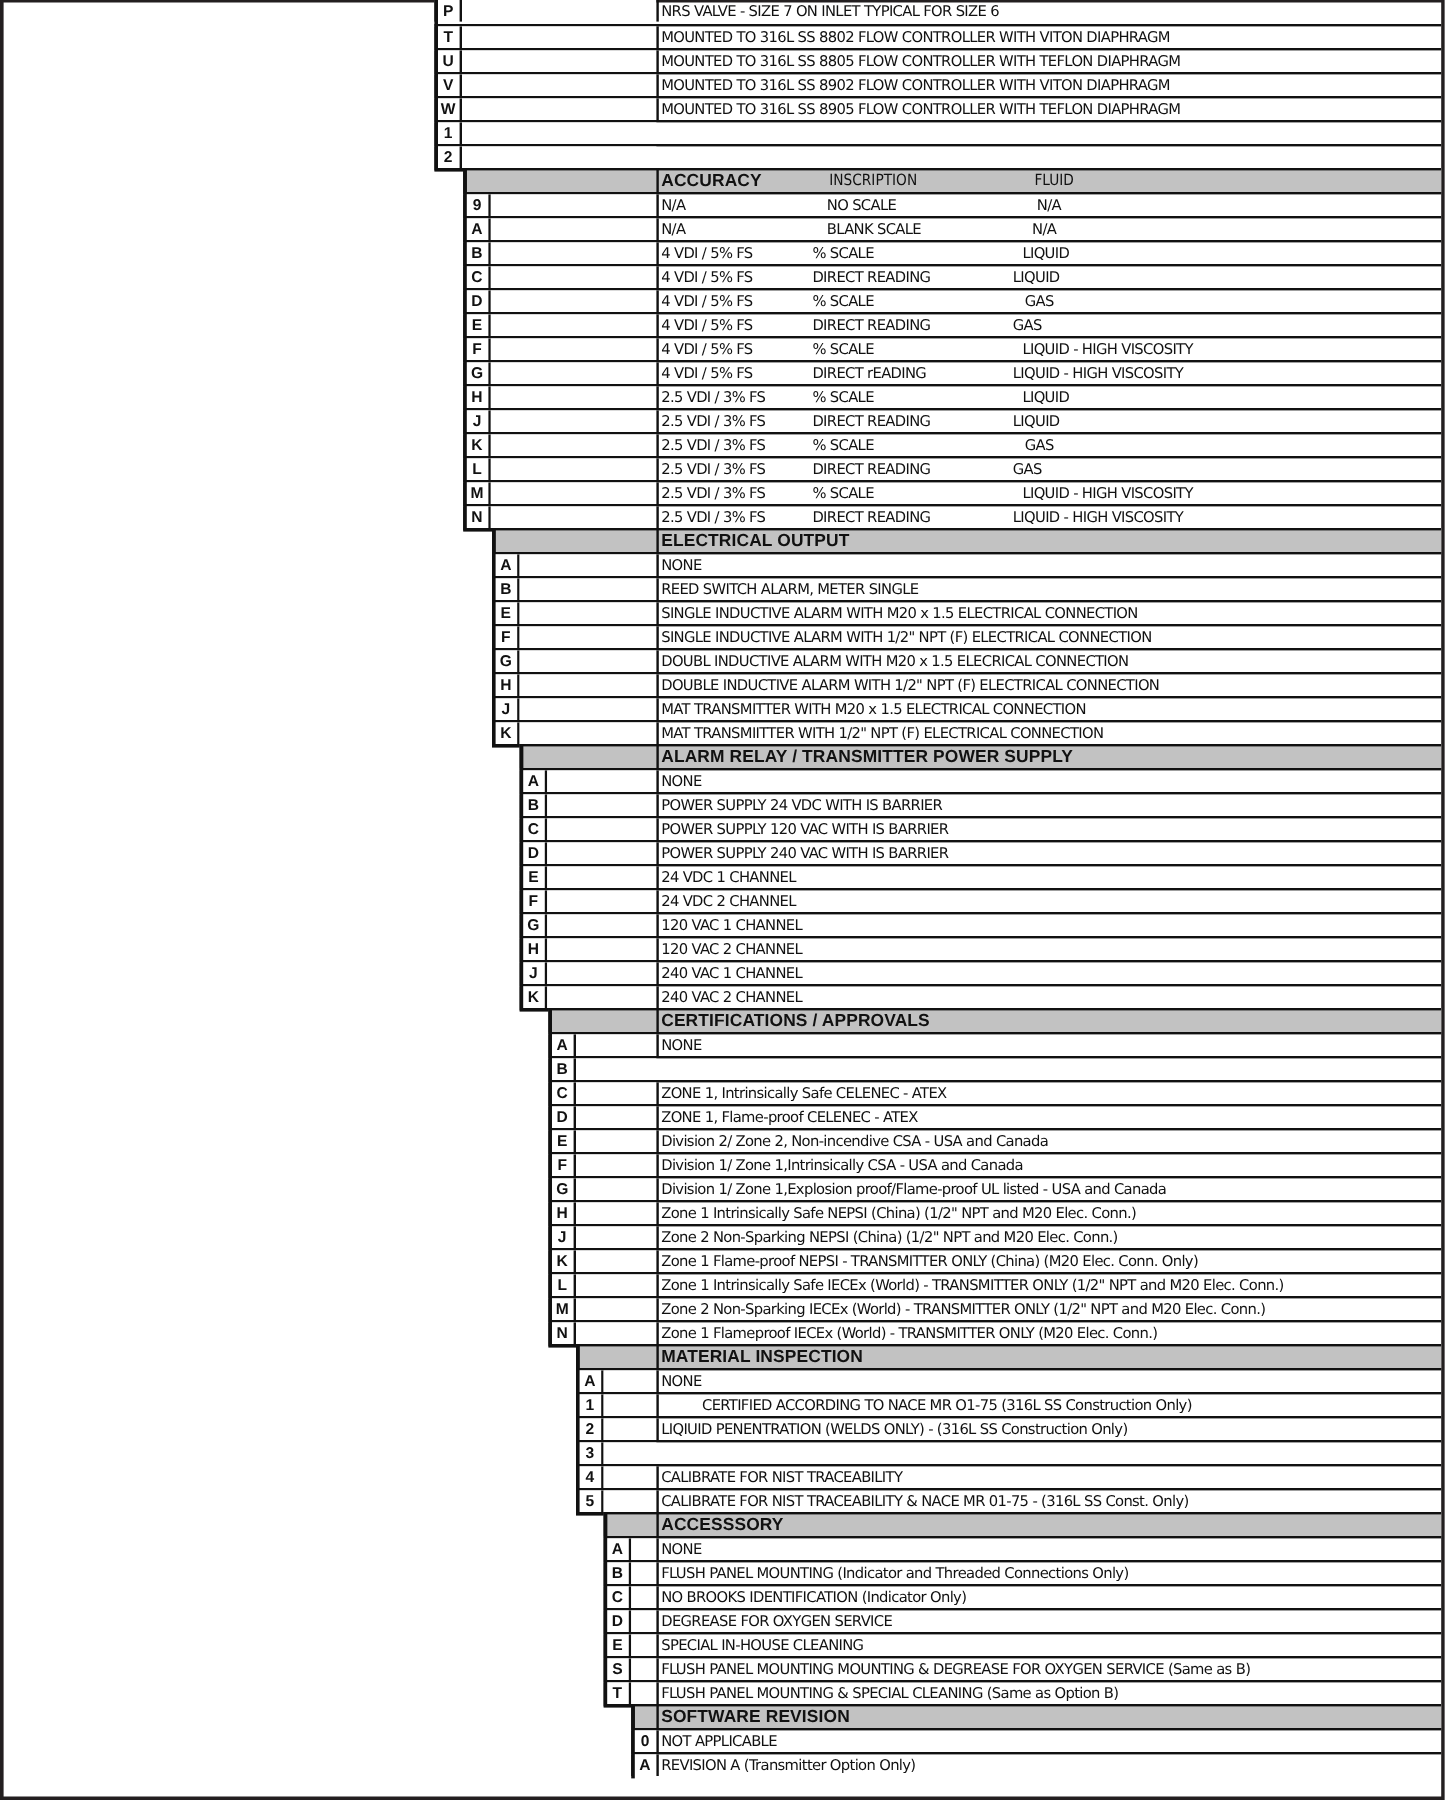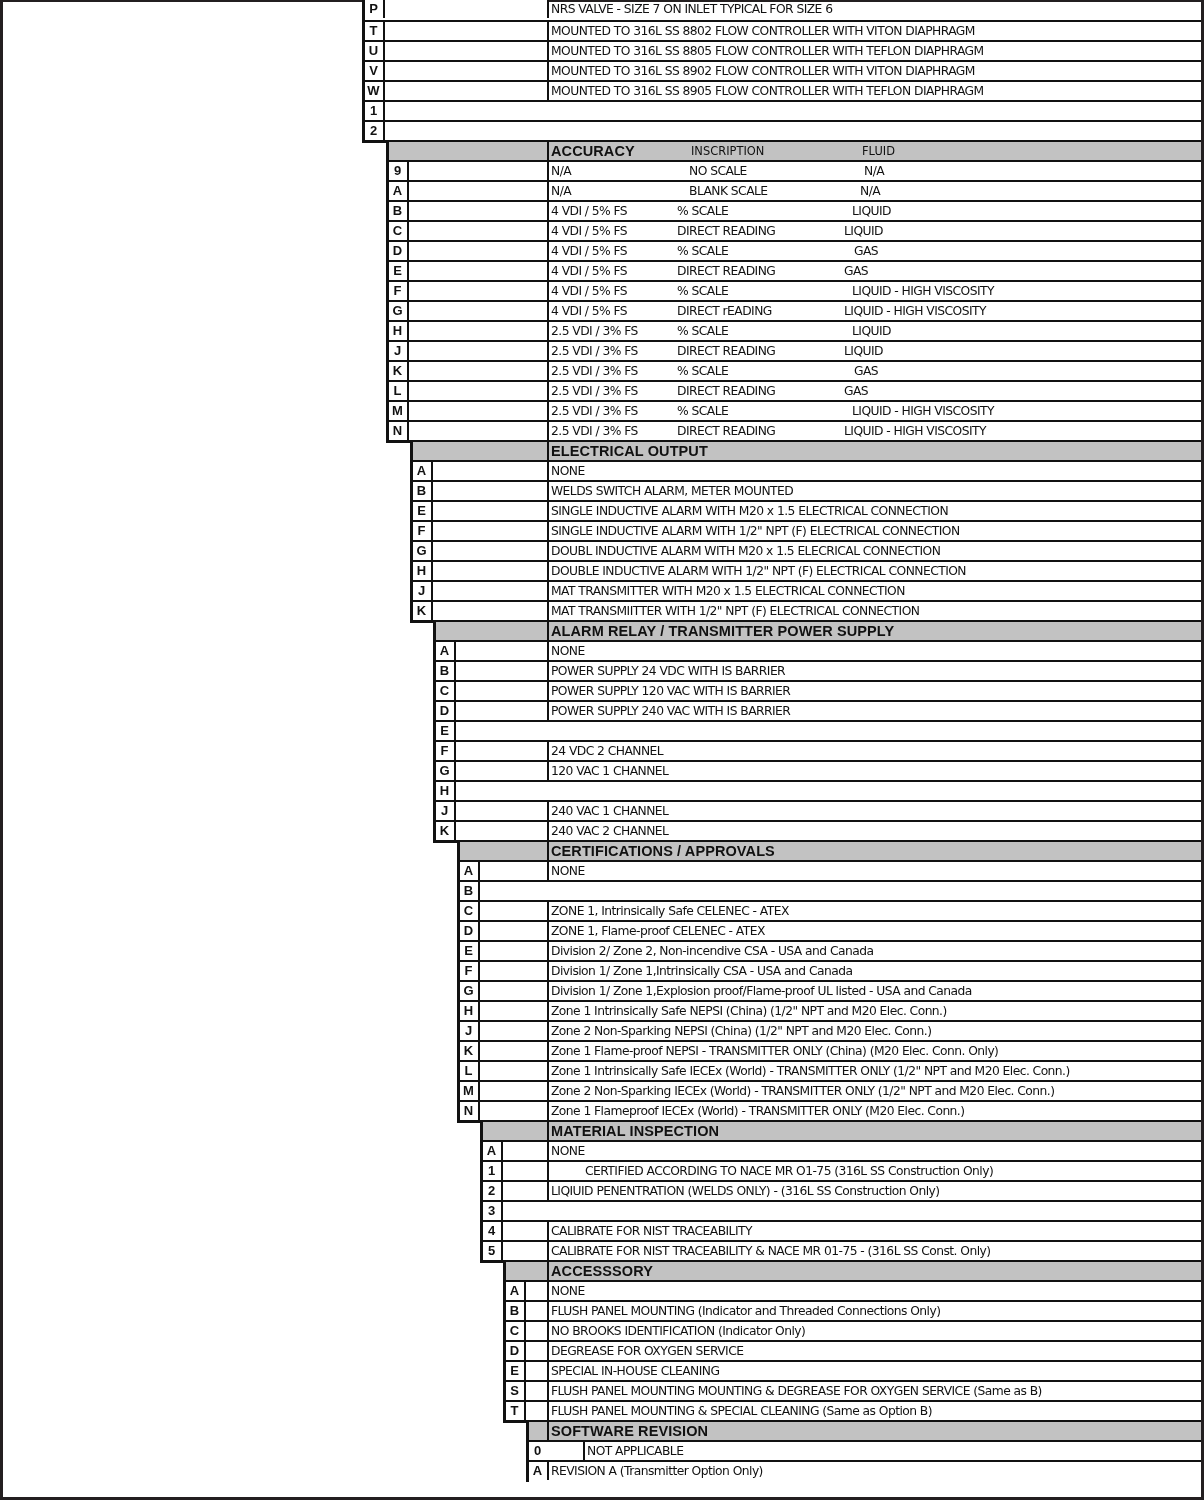--- a/index.html
+++ b/index.html
@@ -141,21 +141,21 @@
       <span class="title" style="left: 138px;">ELECTRICAL OUTPUT</span>
     </div>
     <div class="row" style="left: 410px; top: 460px; width: 791px;">
       <div class="code" style="left: 0px; width: 23px;">A</div>
       <div class="blank" style="left: 23px; width: 114px;"></div>
       <div class="desc" style="left: 137px; width: 654px;">NONE</div>
     </div>
     <div class="row" style="left: 410px; top: 480px; width: 791px;">
       <div class="code" style="left: 0px; width: 23px;">B</div>
       <div class="blank" style="left: 23px; width: 114px;"></div>
-      <div class="desc" style="left: 137px; width: 654px;">WELDS SWITCH ALARM, METER MOUNTED</div>
+      <div class="desc" style="left: 137px; width: 654px;">REED SWITCH ALARM, METER SINGLE</div>
     </div>
     <div class="row" style="left: 410px; top: 500px; width: 791px;">
       <div class="code" style="left: 0px; width: 23px;">E</div>
       <div class="blank" style="left: 23px; width: 114px;"></div>
       <div class="desc" style="left: 137px; width: 654px;">SINGLE INDUCTIVE ALARM WITH M20 x 1.5 ELECTRICAL CONNECTION</div>
     </div>
     <div class="row" style="left: 410px; top: 520px; width: 791px;">
       <div class="code" style="left: 0px; width: 23px;">F</div>
       <div class="blank" style="left: 23px; width: 114px;"></div>
       <div class="desc" style="left: 137px; width: 654px;">SINGLE INDUCTIVE ALARM WITH 1/2" NPT (F) ELECTRICAL CONNECTION</div>
@@ -202,34 +202,36 @@
       <div class="desc" style="left: 114px; width: 654px;">POWER SUPPLY 120 VAC WITH IS BARRIER</div>
     </div>
     <div class="row" style="left: 433px; top: 700px; width: 768px;">
       <div class="code" style="left: 0px; width: 23px;">D</div>
       <div class="blank" style="left: 23px; width: 91px;"></div>
       <div class="desc" style="left: 114px; width: 654px;">POWER SUPPLY 240 VAC WITH IS BARRIER</div>
     </div>
     <div class="row" style="left: 433px; top: 720px; width: 768px;">
       <div class="code" style="left: 0px; width: 23px;">E</div>
       <div class="blank" style="left: 23px; width: 91px;"></div>
+      <div class="desc" style="left: 114px; width: 654px;">24 VDC 1 CHANNEL</div>
     </div>
     <div class="row" style="left: 433px; top: 740px; width: 768px;">
       <div class="code" style="left: 0px; width: 23px;">F</div>
       <div class="blank" style="left: 23px; width: 91px;"></div>
       <div class="desc" style="left: 114px; width: 654px;">24 VDC 2 CHANNEL</div>
     </div>
     <div class="row" style="left: 433px; top: 760px; width: 768px;">
       <div class="code" style="left: 0px; width: 23px;">G</div>
       <div class="blank" style="left: 23px; width: 91px;"></div>
       <div class="desc" style="left: 114px; width: 654px;">120 VAC 1 CHANNEL</div>
     </div>
     <div class="row" style="left: 433px; top: 780px; width: 768px;">
       <div class="code" style="left: 0px; width: 23px;">H</div>
       <div class="blank" style="left: 23px; width: 91px;"></div>
+      <div class="desc" style="left: 114px; width: 654px;">120 VAC 2 CHANNEL</div>
     </div>
     <div class="row" style="left: 433px; top: 800px; width: 768px;">
       <div class="code" style="left: 0px; width: 23px;">J</div>
       <div class="blank" style="left: 23px; width: 91px;"></div>
       <div class="desc" style="left: 114px; width: 654px;">240 VAC 1 CHANNEL</div>
     </div>
     <div class="row" style="left: 433px; top: 820px; width: 768px;">
       <div class="code" style="left: 0px; width: 23px;">K</div>
       <div class="blank" style="left: 23px; width: 91px;"></div>
       <div class="desc" style="left: 114px; width: 654px;">240 VAC 2 CHANNEL</div>
@@ -381,20 +383,20 @@
       <div class="desc" style="left: 44px; width: 654px;">FLUSH PANEL MOUNTING &amp; SPECIAL CLEANING (Same as Option B)</div>
     </div>
     <div class="grpleft" style="left: 503px; top: 1260px; height: 162px;"></div>
     <div class="grpbottom" style="left: 503px; top: 1420px; width: 26px;"></div>
     <div class="hdr" style="left: 526px; top: 1420px; width: 675px; border-left: 3px solid rgb(17, 17, 17);">
       <div class="descborder" style="left: 18px;"></div>
       <span class="title" style="left: 22px;">SOFTWARE REVISION</span>
     </div>
     <div class="row" style="left: 526px; top: 1440px; width: 675px;">
       <div class="code" style="left: 0px; width: 21px; border-right: none; border-left: 2px solid rgb(17, 17, 17);">0</div>
-      <div class="desc" style="left: 21px; width: 600px; margin-left: 36px;">NOT APPLICABLE</div>
+      <div class="desc" style="left: 21px; width: 600px;">NOT APPLICABLE</div>
     </div>
     <div class="row" style="left: 526px; top: 1460px; width: 675px;">
       <div class="code" style="left: 0px; width: 21px; border-right: none; border-left: 2px solid rgb(17, 17, 17);">A</div>
       <div class="desc" style="left: 21px; width: 654px;">REVISION A (Transmitter Option Only)</div>
     </div>
     <div class="grpleft" style="left: 526px; top: 1420px; height: 62px;"></div>
   </div>
 
 </body></html>

